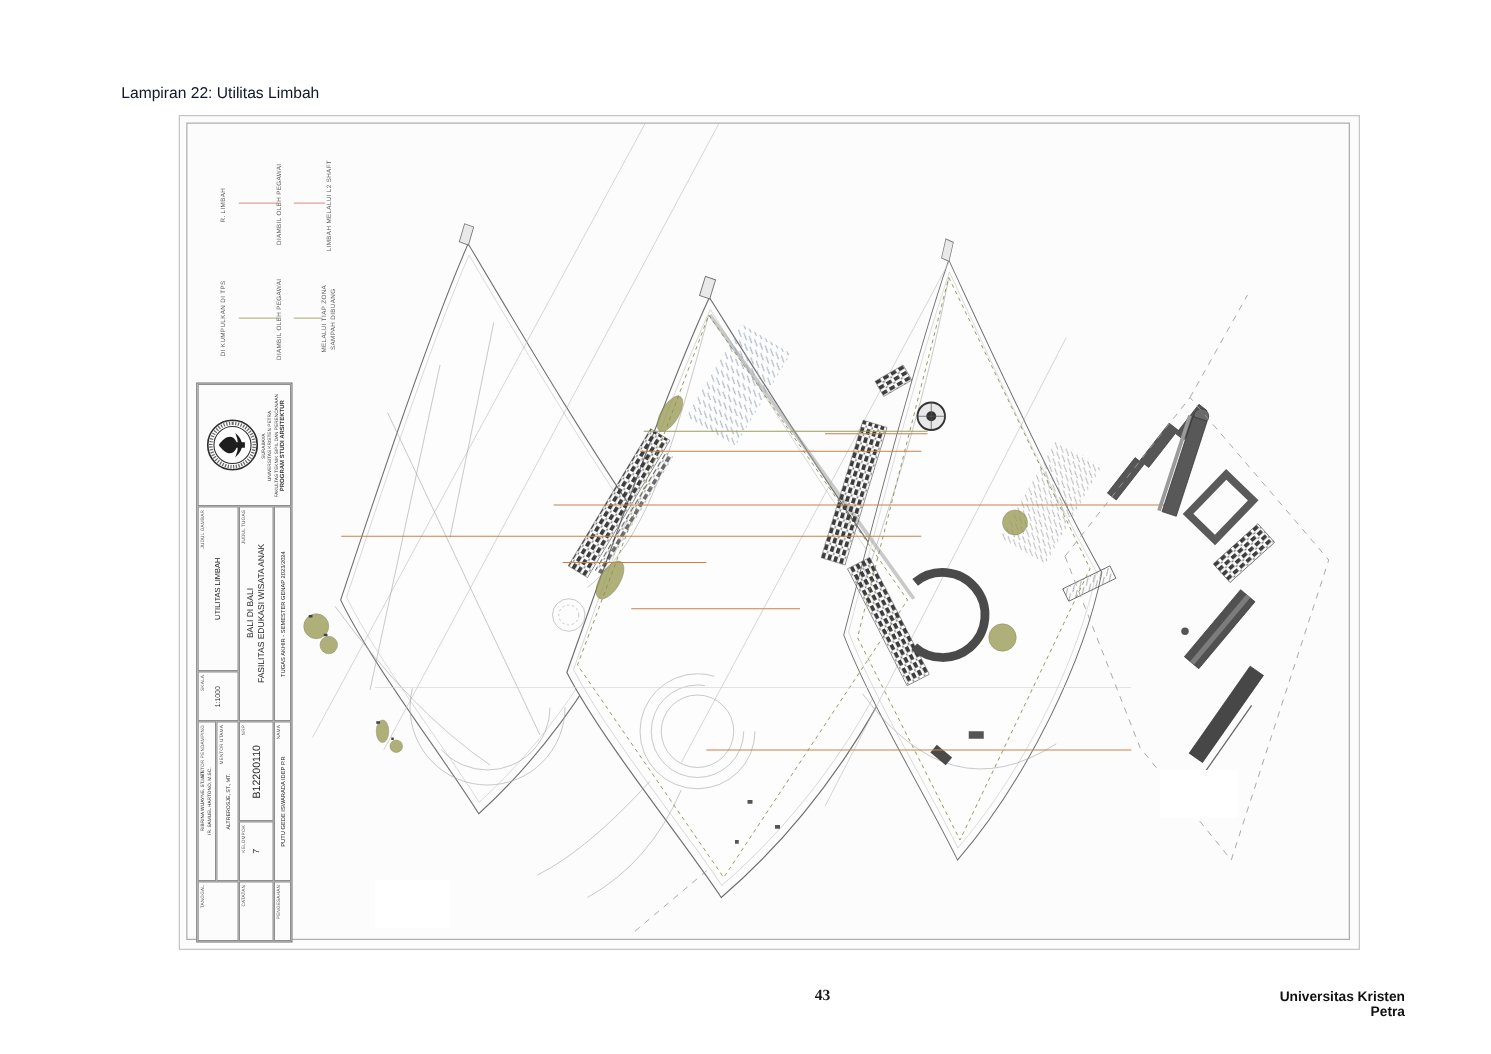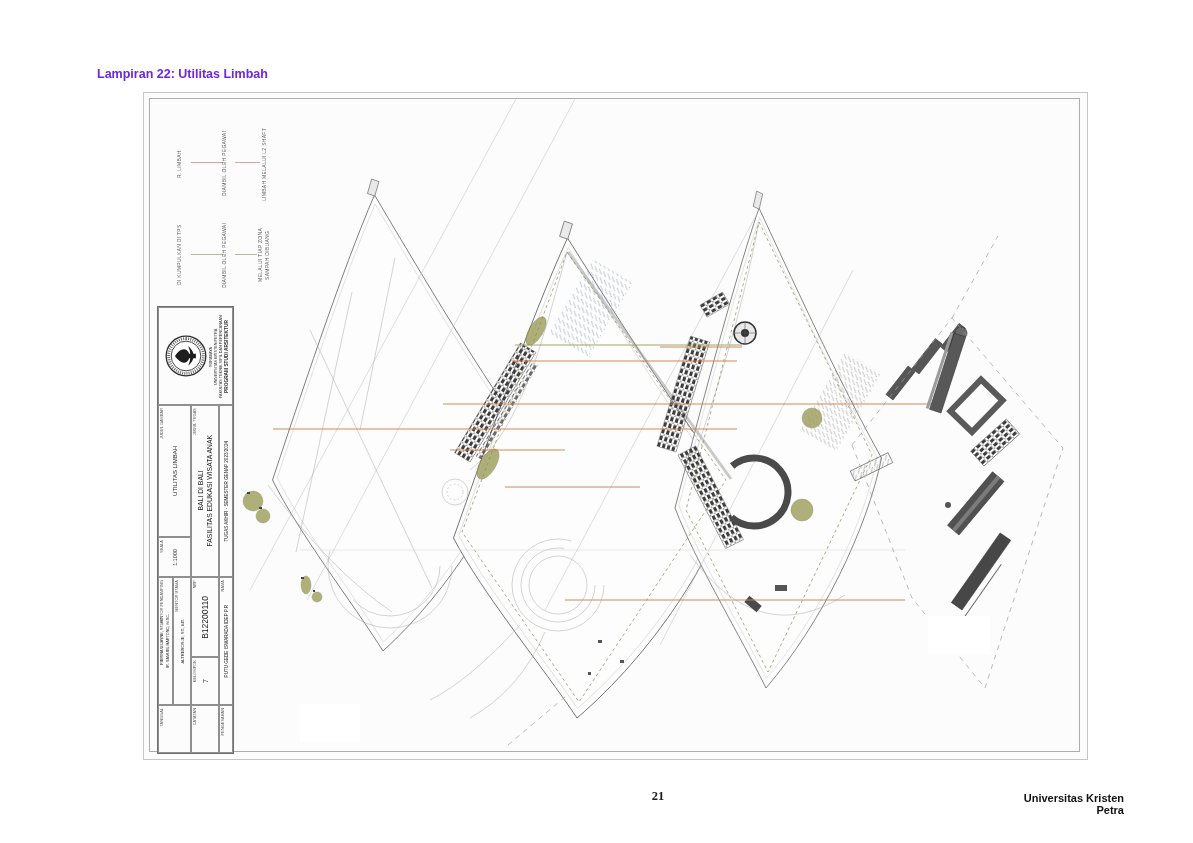--- a/index.html
+++ b/index.html
@@ -3,21 +3,21 @@
 <meta charset="utf-8">
 <style>
   html,body{margin:0;padding:0;}
   body{
     width:1193px;height:843px;position:relative;overflow:hidden;
     background:#ffffff;color:#1a1a1a;
     font-family:"Liberation Sans", sans-serif;
   }
   .abs{position:absolute;}
   
-  .heading{left:97px;top:67px;font-size:12.5px;font-weight:bold;color:#6d28d9;}
+  .heading{left:97px;top:67px;font-size:12.5px;font-weight:normal;color:#0f172a;}
   .pagenum{left:643px;top:789px;width:30px;text-align:center;font-family:"Liberation Serif",serif;font-weight:600;font-size:12.5px;}
   .fright{left:996px;top:792px;width:128px;text-align:right;font-weight:bold;font-size:11px;color:#111;}
   
   .sheet{left:143px;top:92px;width:943px;height:666px;background:#fcfcfc;border:1px solid #c6c6c6;}
   .frame{left:149px;top:98px;width:929px;height:652px;border:1px solid #adadad;}
   svg.drawing{left:150px;top:99px;z-index:1;}
   
   .vt{writing-mode:vertical-lr;transform:rotate(180deg);}
   .vt span{display:block;}
   
@@ -323,14 +323,14 @@
     <div class="vt cl">PENGESAHAN</div>
   </div>
   <div class="cell c-b2">
     <div class="vt cl">CATATAN</div>
   </div>
   <div class="cell c-b3">
     <div class="vt cl">TANGGAL</div>
   </div>
 </div>
 
-<div class="abs pagenum">21</div>
+<div class="abs pagenum">43</div>
 <div class="abs fright">Universitas Kristen Petra</div>
 
 </body></html>

